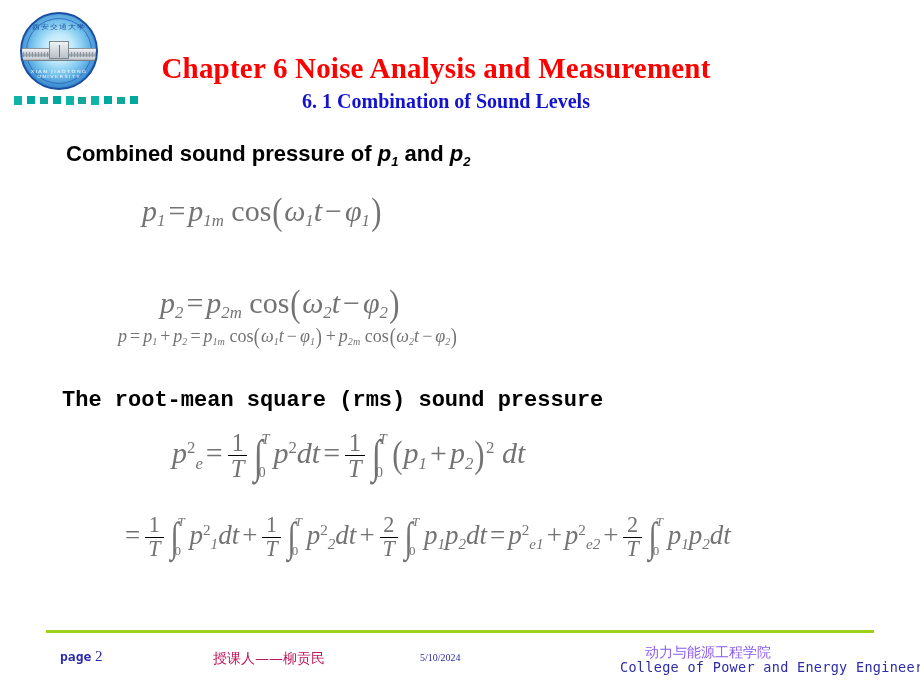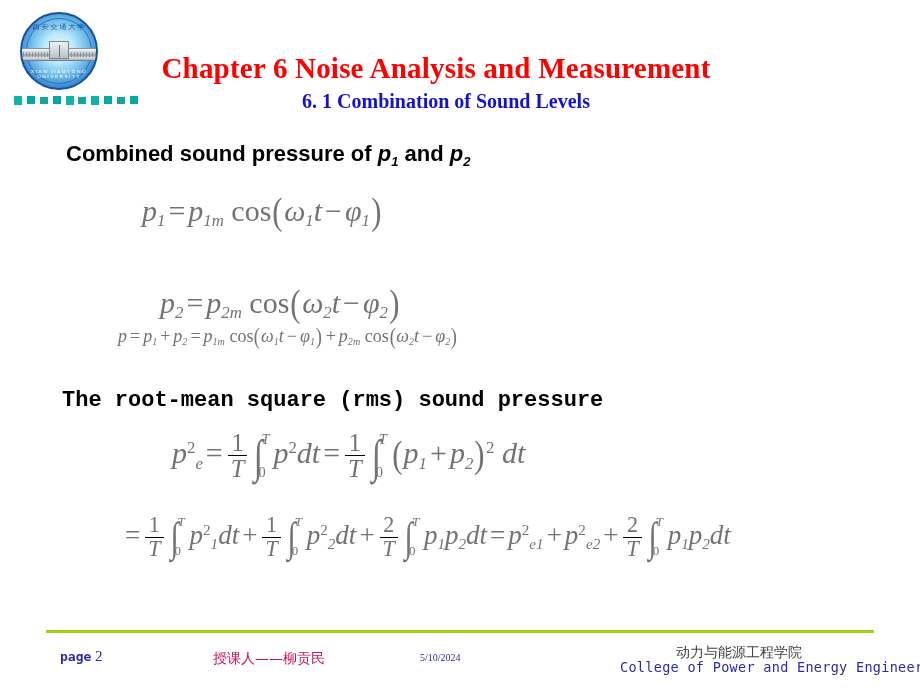--- a/index.html
+++ b/index.html
@@ -305,25 +305,25 @@
     font-size: 14px;
     color: #be185d;
   }
   #footer-date {
     left: 420px;
     top: 652px;
     font-family: "Liberation Serif", "DejaVu Serif", serif;
     font-size: 10px;
   }
   #footer-college-cn {
-    left: 676px;
+    left: 645px;
     top: 644px;
     font-family: "DejaVu Sans", sans-serif;
     font-size: 14px;
-    color: #404040;
+    color: #8b5cf6;
   }
   #footer-college-en {
     left: 620px;
     top: 659px;
     font-family: "DejaVu Sans Mono", monospace;
     font-size: 13.5px;
     letter-spacing: .3px;
     color: #2b2ba8;
   }
 </style>

